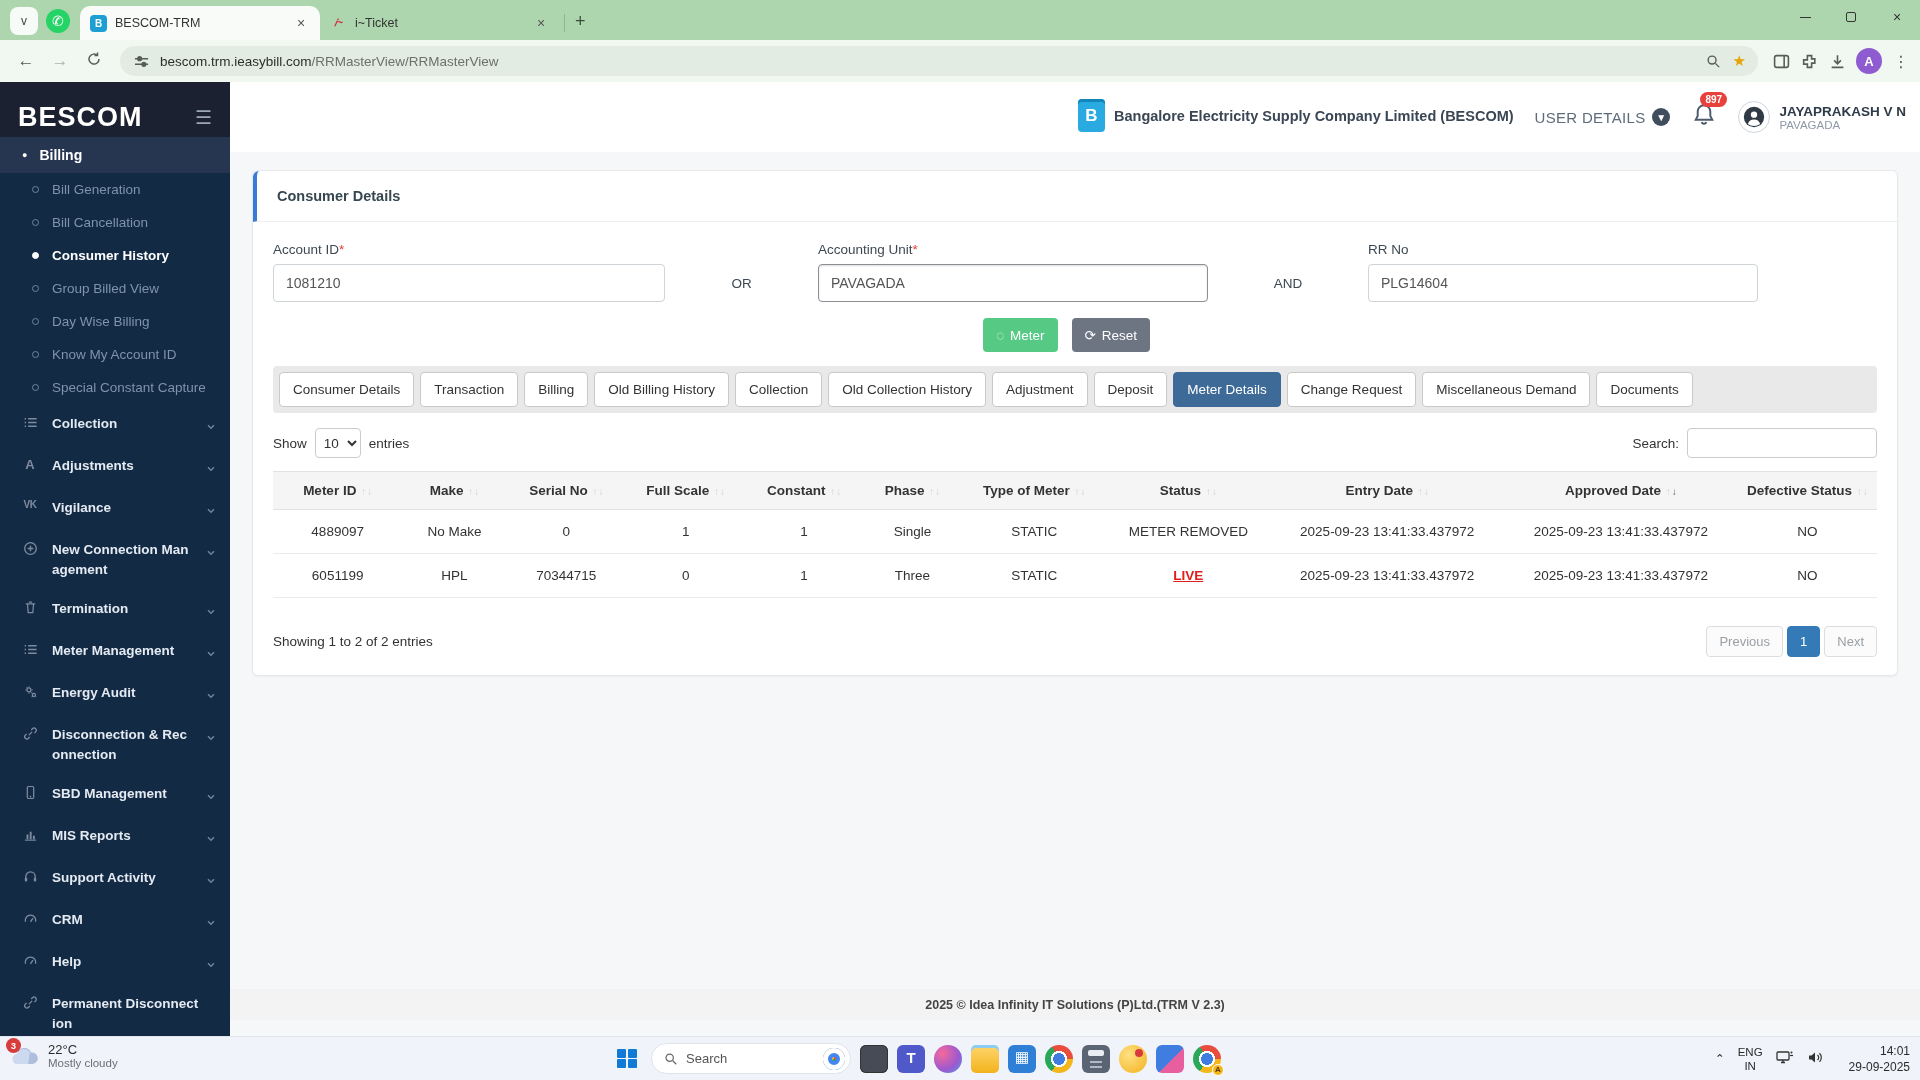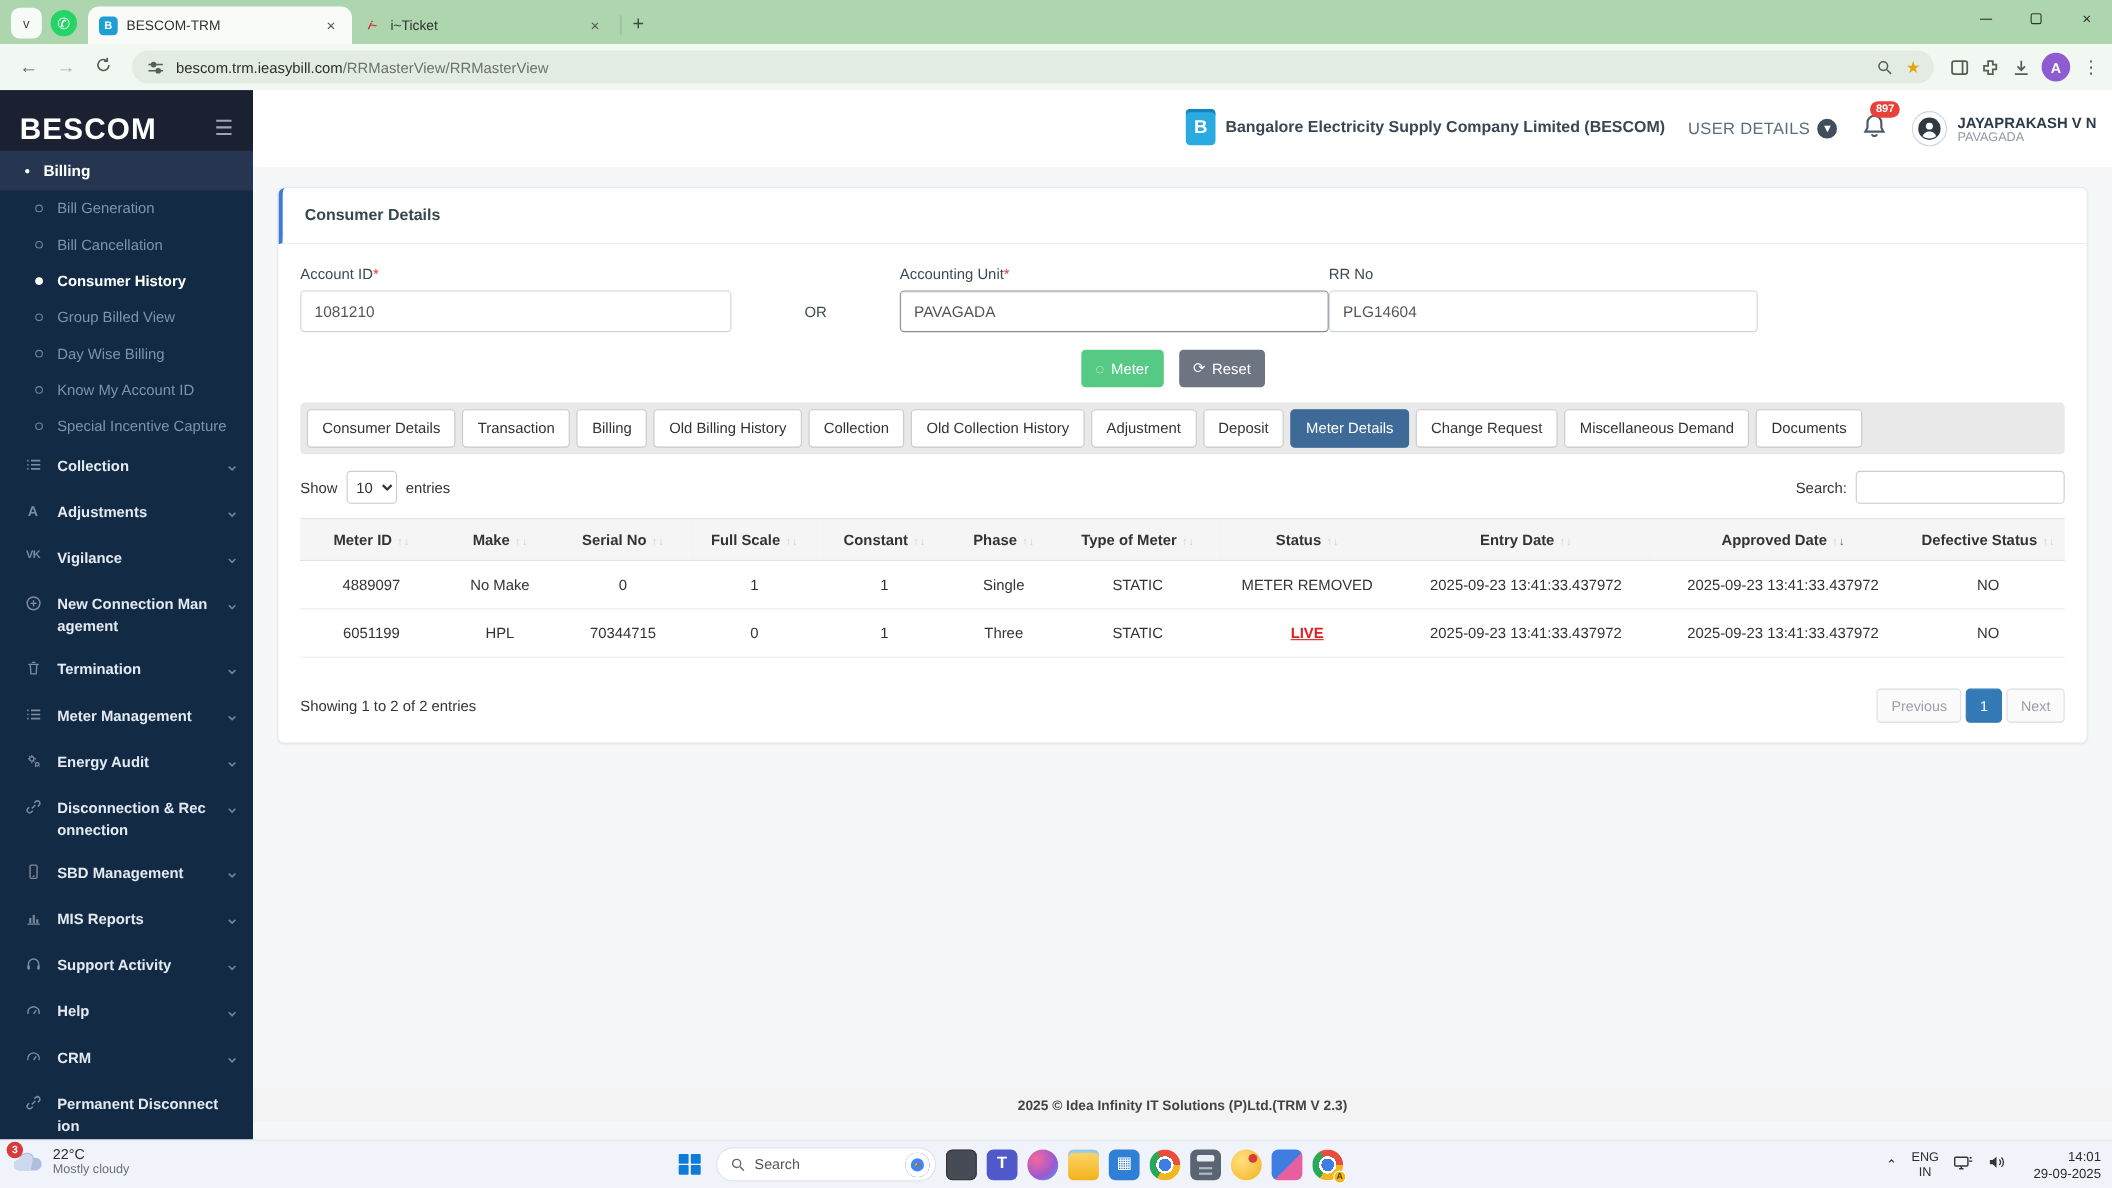--- a/index.html
+++ b/index.html
@@ -346,21 +346,21 @@
             <span class="slabel" data-name="sidebar-subitem-label">Day Wise Billing</span>
           </div>
 
           <div class="msub" data-name="sidebar-subitem">
             <span class="bullet" data-name="bullet-icon"></span>
             <span class="slabel" data-name="sidebar-subitem-label">Know My Account ID</span>
           </div>
 
           <div class="msub" data-name="sidebar-subitem">
             <span class="bullet" data-name="bullet-icon"></span>
-            <span class="slabel" data-name="sidebar-subitem-label">Special Incentive Capture</span>
+            <span class="slabel" data-name="sidebar-subitem-label">Special Constant Capture</span>
           </div>
         </div>
       <div>
 
           <div class="mitem" data-name="sidebar-item">
             <span class="mi-icon" data-name="list-icon">
               <svg viewBox="0 0 16 16">
                 <path d="M5.5 4h9M5.5 8h9M5.5 12h9" stroke="currentColor" stroke-width="1.6"></path>
                 <path d="M1.8 4h1.4M1.8 8h1.4M1.8 12h1.4" stroke="currentColor" stroke-width="1.6"></path>
               </svg>
@@ -520,36 +520,36 @@
             </span>
           </div>
 
           <div class="mitem" data-name="sidebar-item">
             <span class="mi-icon" data-name="dashboard-icon">
               <svg viewBox="0 0 16 16">
                 <path d="M2.6 11.5a5.6 5.6 0 1 1 10.8 0" fill="none" stroke="currentColor" stroke-width="1.4"></path>
                 <path d="M8 11.5l2.6-3.8" stroke="currentColor" stroke-width="1.4"></path>
               </svg>
             </span>
-            <span class="mi-label" data-name="sidebar-item-label">Help</span>
+            <span class="mi-label" data-name="sidebar-item-label">CRM</span>
             <span class="mi-chev" data-name="chevron-down-icon">
               <svg width="10" height="10" viewBox="0 0 10 10">
                 <path d="M2 3.2l3 3 3-3" stroke="#72839b" fill="none" stroke-width="1.5"></path>
               </svg>
             </span>
           </div>
 
           <div class="mitem" data-name="sidebar-item">
             <span class="mi-icon" data-name="dashboard-icon">
               <svg viewBox="0 0 16 16">
                 <path d="M2.6 11.5a5.6 5.6 0 1 1 10.8 0" fill="none" stroke="currentColor" stroke-width="1.4"></path>
                 <path d="M8 11.5l2.6-3.8" stroke="currentColor" stroke-width="1.4"></path>
               </svg>
             </span>
-            <span class="mi-label" data-name="sidebar-item-label">CRM</span>
+            <span class="mi-label" data-name="sidebar-item-label">Help</span>
             <span class="mi-chev" data-name="chevron-down-icon">
               <svg width="10" height="10" viewBox="0 0 10 10">
                 <path d="M2 3.2l3 3 3-3" stroke="#72839b" fill="none" stroke-width="1.5"></path>
               </svg>
             </span>
           </div>
 
           <div class="mitem" data-name="sidebar-item">
             <span class="mi-icon" data-name="chain-icon">
               <svg viewBox="0 0 16 16">
@@ -572,20 +572,21 @@
       <div class="formrow" data-name="search-form">
         <div class="fgroup" style="width:392px;">
           <label data-name="account-id-label"><span>Account ID</span><span class="req">*</span></label>
           <input data-name="account-id-field" value="1081210" style="">
         </div>
         <div class="joiner" style="width:153px;" data-name="or-label">OR</div>
         <div class="fgroup" style="width:390px;">
           <label data-name="accounting-unit-label"><span>Accounting Unit</span><span class="req">*</span></label>
           <input class="focused" data-name="accounting-unit-field" value="PAVAGADA" style="">
         </div>
+        <div class="joiner" style="width:160px;" data-name="and-label">AND</div>
         <div class="fgroup" style="width:390px;">
           <label data-name="rr-no-label"><span>RR No</span></label>
           <input data-name="rr-no-field" value="PLG14604" style="">
         </div>
       </div>
 
       <div class="btnrow" data-name="form-actions">
         <button class="btn btn-load" data-name="load-button">
             <span data-name="spinner-icon">◌</span>
             <span>Meter</span>

